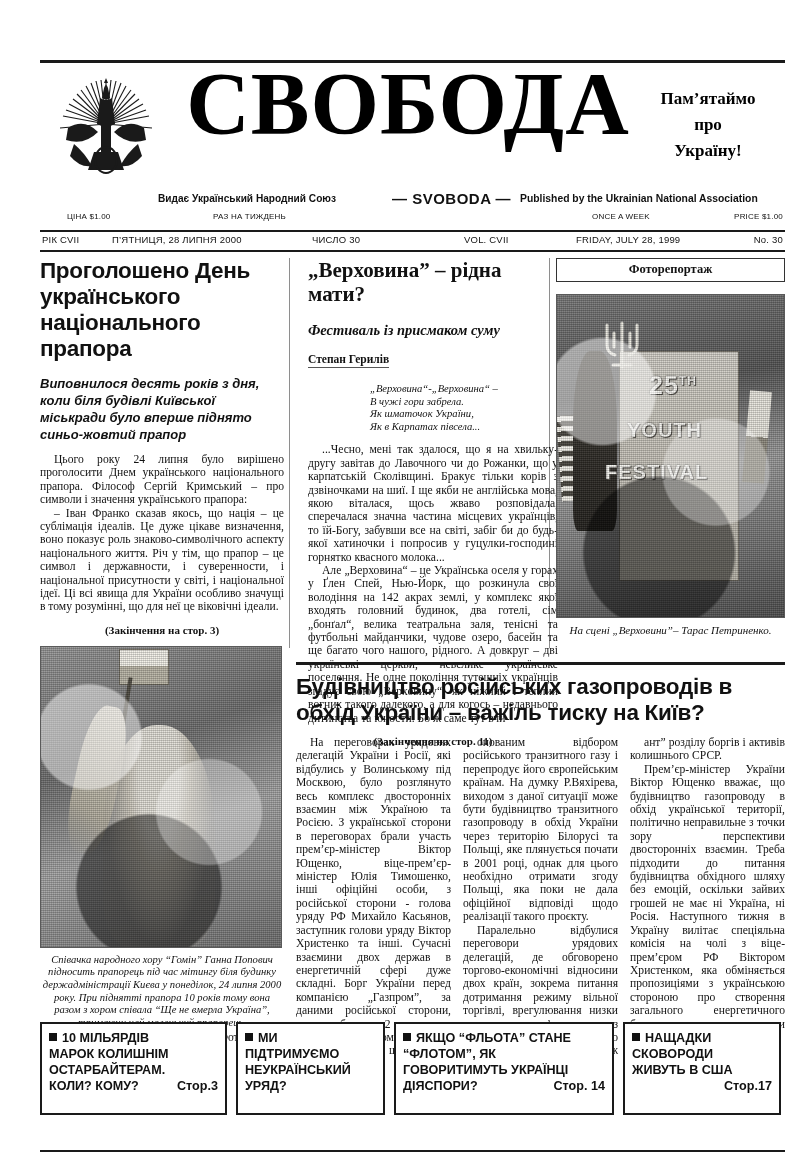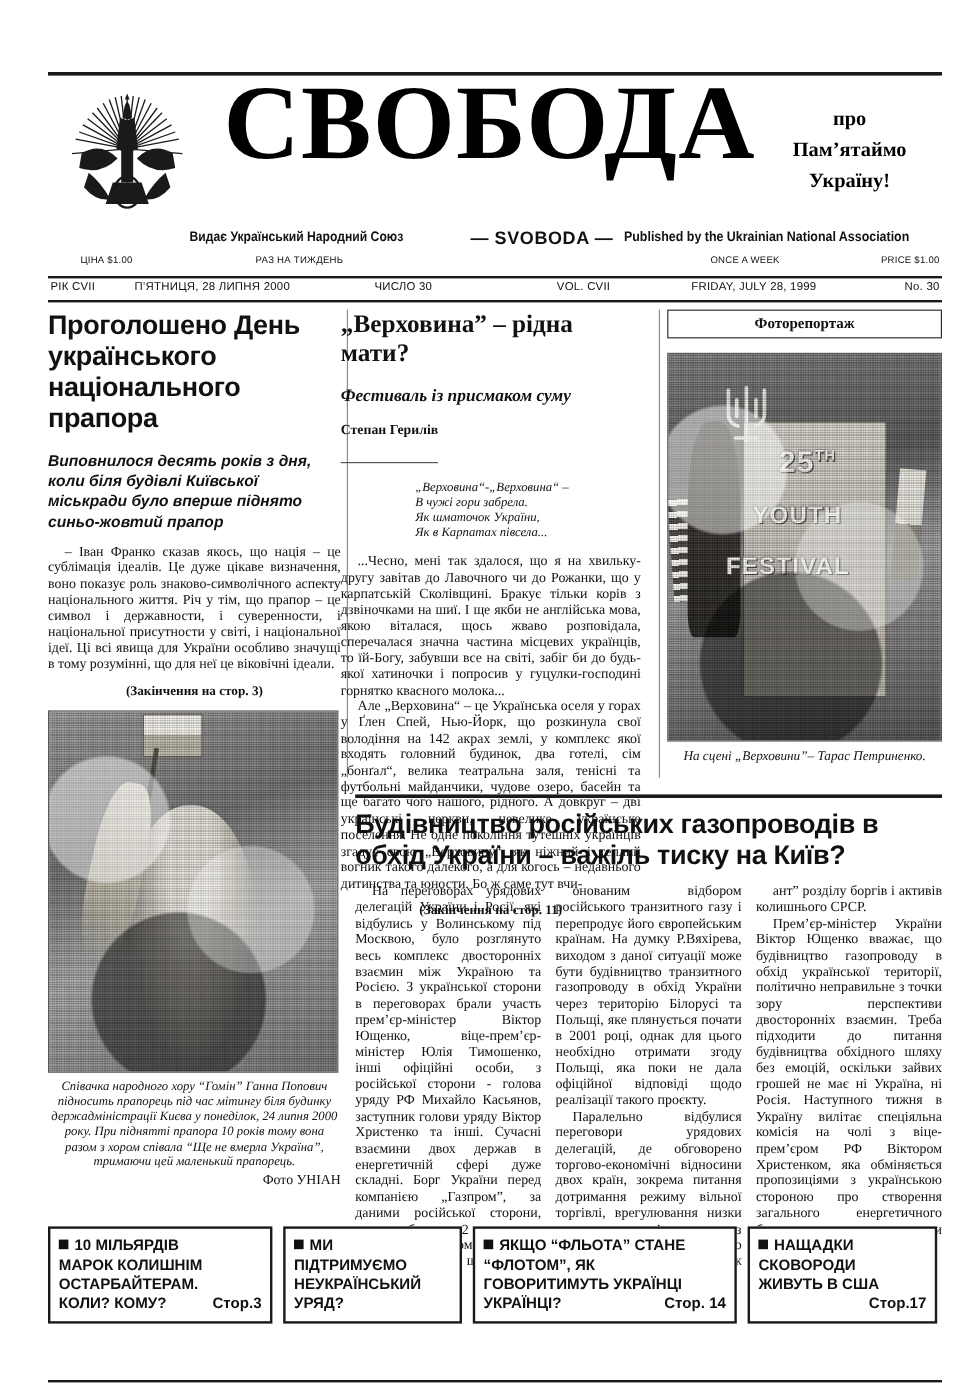--- a/index.html
+++ b/index.html
@@ -255,21 +255,21 @@
   .credit {
     font-family: "Liberation Serif", serif;
     font-size: 11.5px;
     text-align: right;
     margin: 2px 0 0 0;
   }
 
   
   .colB {
     position: absolute;
-    left: 244px;
+    left: 268px;
     top: 0;
     width: 250px;
   }
   .hl-mid {
     font-family: "Liberation Serif", serif;
     font-weight: bold;
     font-size: 21px;
     line-height: 24px;
     margin: 0 0 10px 0;
   }
@@ -280,21 +280,21 @@
     font-size: 14.5px;
     margin: 16px 0 10px 0;
   }
   .byline {
     font-family: "Liberation Serif", serif;
     font-weight: bold;
     font-size: 11.5px;
     margin: 0 0 3px 0;
     display: inline-block;
     border-bottom: 1px solid #555;
-    padding-bottom: 20px;
+    padding-bottom: 2px;
   }
   .poem {
     font-family: "Liberation Serif", serif;
     font-style: italic;
     font-size: 10.6px;
     line-height: 12.6px;
     margin: 12px 0 10px 62px;
   }
 
   
@@ -414,21 +414,21 @@
   .teasers {
     position: absolute;
     left: 40px;
     top: 1022px;
     width: 745px;
     display: flex;
     gap: 9px;
   }
   .teaser {
     border: 2px solid #1a1a1a;
-    padding: 6px 7px 7px 7px;
+    padding: 6px 7px 19px 7px;
     font-family: "Liberation Sans", sans-serif;
     font-weight: bold;
     font-size: 12.6px;
     line-height: 16px;
     position: relative;
     background: #fff;
   }
   .teaser .bullet {
     display: inline-block;
     width: 8px; height: 8px;
@@ -505,22 +505,22 @@
           <path d="M84 72 q-10 8 -18 22 q12 2 22 -10 z"></path>
           <ellipse cx="52" cy="88" rx="11" ry="13" fill="none" stroke="#1a1a1a" stroke-width="2"></ellipse>
           <path d="M52 80 v17 M47 82 v9 M57 82 v9" stroke="#1a1a1a" stroke-width="2" fill="none"></path>
         </g>
       </svg>
     </div>
 
     <div class="flag-title">СВОБОДА</div>
 
     <div class="remember">
+      <div>Пам’ятаймо</div>
       <div>про</div>
-      <div>Пам’ятаймо</div>
       <div>Україну!</div>
     </div>
 
     <div class="pubrow">
       <span class="pub-ua">Видає Український Народний Союз</span>
       <span class="pub-brand">— SVOBODA —</span>
       <span class="pub-en">Published by the Ukrainian National Association</span>
     </div>
 
     <div class="pricerow">
@@ -544,20 +544,21 @@
 
   <div class="content" style="left:0;">
 
     <div class="col-sep" style="left:249px; top:0; height:390px;"></div>
     <div class="col-sep" style="left:509px; top:0; height:390px;"></div>
 
     <div class="colA">
       <h1 class="hl-main">Проголошено День українського національного прапора</h1>
       <div class="deck">Виповнилося десять років з дня, коли біля будівлі Київської міськради було вперше піднято синьо-жовтий прапор</div>
       <div class="body-text">
+        <p>Цього року 24 липня було вирішено проголосити Днем українського національного прапора. Філософ Сергій Кримський – про символи і значення українського прапора:</p>
         <p>– Іван Франко сказав якось, що нація – це сублімація ідеалів. Це дуже цікаве визначення, воно показує роль знаково-символічного аспекту національного життя. Річ у тім, що прапор – це символ і державности, і суверенности, і національної присутности у світі, і національної ідеї. Ці всі явища для України особливо значущі в тому розумінні, що для неї це віковічні ідеали.</p>
       </div>
       <div class="contd">(Закінчення на стор. 3)</div>
 
       <div class="photo photoA">
         <div class="figA-flag"></div>
         <div class="figA-pole"></div>
         <div class="figA-arm"></div>
         <div class="figA-person"></div>
         <div class="noise"></div>
@@ -643,21 +644,21 @@
       <span class="line"><span class="bullet"></span><span>МИ</span></span>
       <span class="line">ПІДТРИМУЄМО</span>
       <span class="line">НЕУКРАЇНСЬКИЙ</span>
       <span class="line last"><span>УРЯД?</span><span class="pg"></span></span>
     </div>
 
     <div class="teaser t3">
       <span class="line"><span class="bullet"></span><span>ЯКЩО “ФЛЬОТА” СТАНЕ</span></span>
       <span class="line">“ФЛОТОМ”, ЯК</span>
       <span class="line">ГОВОРИТИМУТЬ УКРАЇНЦІ</span>
-      <span class="line last"><span>УКРАЇНЦІ?</span><span class="pg">Стор. 14</span></span>
+      <span class="line last"><span>ДІЯСПОРИ?</span><span class="pg">Стор. 14</span></span>
     </div>
 
     <div class="teaser t4">
       <span class="line"><span class="bullet"></span><span>НАЩАДКИ</span></span>
       <span class="line">СКОВОРОДИ</span>
       <span class="line">ЖИВУТЬ В США</span>
       <span class="line last"><span></span><span class="pg">Стор.17</span></span>
     </div>
   </div>
 

